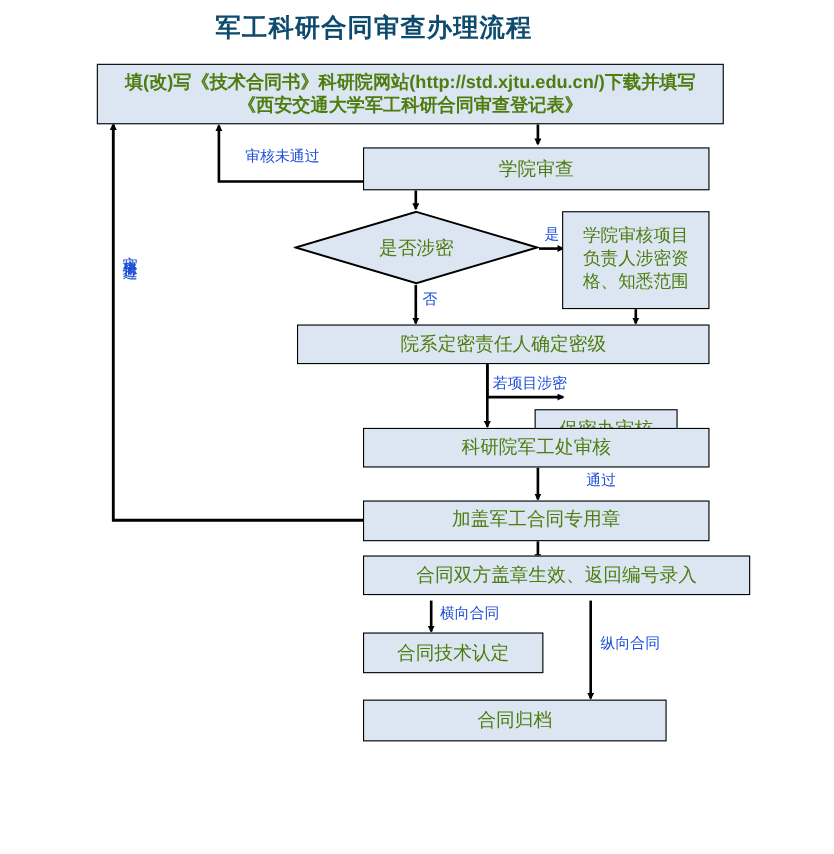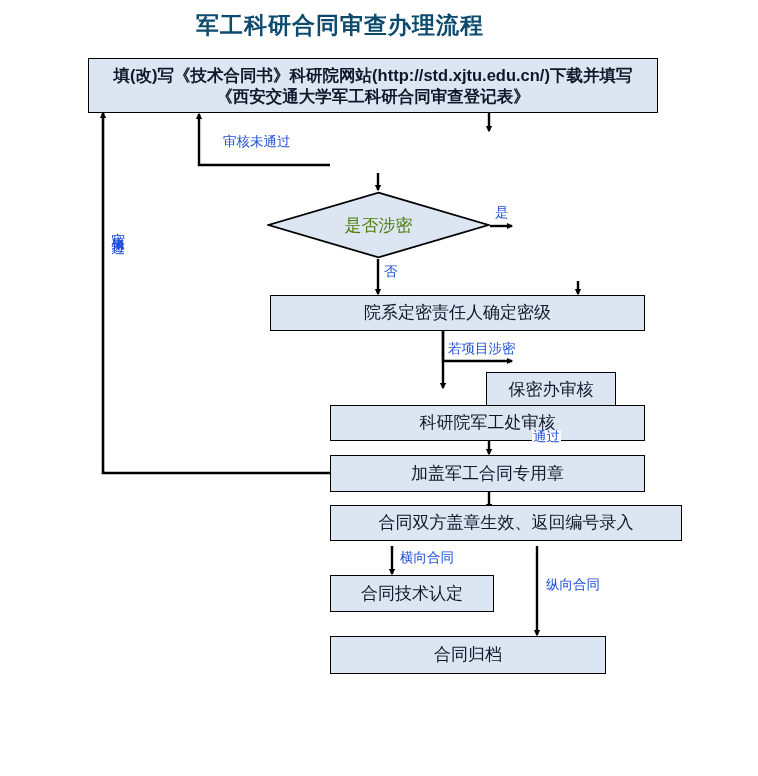--- a/index.html
+++ b/index.html
@@ -43,21 +43,21 @@
     position: absolute;
     box-sizing: border-box;
     background: #dce6f2;
     border: 1.6px solid #000000;
     display: flex;
     align-items: center;
     justify-content: center;
     text-align: center;
     font-size: 17px;
     line-height: 1.25;
-    color: #0f172a;
+    color: #4d7c0f;
     padding: 2px 18px;
   }
   .node.strong {
     font-weight: bold;
     font-size: 16.5px;
   }
   .node.small-text {
     font-size: 16px;
     line-height: 1.3;
   }
@@ -133,36 +133,38 @@
 
     <path d="M489,492 L489,509" stroke="#000000" stroke-width="2.4" fill="none" marker-end="url(#ah)"></path>
 
     <path d="M392,546 L392,574" stroke="#000000" stroke-width="2.4" fill="none" marker-end="url(#ah)"></path>
 
     <path d="M537,546 L537,635" stroke="#000000" stroke-width="2.4" fill="none" marker-end="url(#ah)"></path>
   </svg>
 
   <div class="node strong" style="left:88px; top:58px; width:570px; height:55px;">填(改)写《技术合同书》科研院网站(http://std.xjtu.edu.cn/)下载并填写《西安交通大学军工科研合同审查登记表》</div>
 
+  <div class="node" style="left:330px; top:134px; width:315px; height:39px;">学院审查</div>
 
   <div class="diamond-wrap" style="left:267px; top:191px; width:223px; height:68px;">
     <svg width="223" height="68" viewBox="0 0 223 68" xmlns="http://www.w3.org/2000/svg">
       <polygon points="111.5,1.6 221.4,34 111.5,66.4 1.6,34" fill="#dce6f2" stroke="#000000" stroke-width="1.8"></polygon>
     </svg>
     <div class="diamond-label">是否涉密</div>
   </div>
 
+  <div class="node small-text" style="left:511px; top:192px; width:134px; height:89px;">学院审核项目负责人涉密资格、知悉范围</div>
 
   <div class="node" style="left:270px; top:295px; width:375px; height:36px;">院系定密责任人确定密级</div>
 
   <div class="node" style="left:486px; top:344px; width:130px; height:35px;margin-top:28px;">保密办审核</div>
 
-  <div class="node" style="left:330px; top:389px; width:315px; height:36px;margin-top:16px;">科研院军工处审核</div>
+  <div class="node" style="left:330px; top:389px; width:315px; height:36px;">科研院军工处审核</div>
 
-  <div class="node" style="left:330px; top:455px; width:315px; height:37px;">加盖军工合同专用章</div>
+  <div class="node" style="left:330px; top:455px; width:315px; height:37px;font-family:Liberation Mono, monospace;">加盖军工合同专用章</div>
 
   <div class="node" style="left:330px; top:505px; width:352px; height:36px;">合同双方盖章生效、返回编号录入</div>
 
   <div class="node" style="left:330px; top:575px; width:164px; height:37px;font-family:Liberation Serif, serif;">合同技术认定</div>
 
   <div class="node" style="left:330px; top:636px; width:276px; height:38px;">合同归档</div>
 
   <div class="edge-label" style="left:222px; top:135px;">审核未通过</div>
 
   <div class="edge-label vertical" style="left:109px; top:222px;">审核未通过</div>

